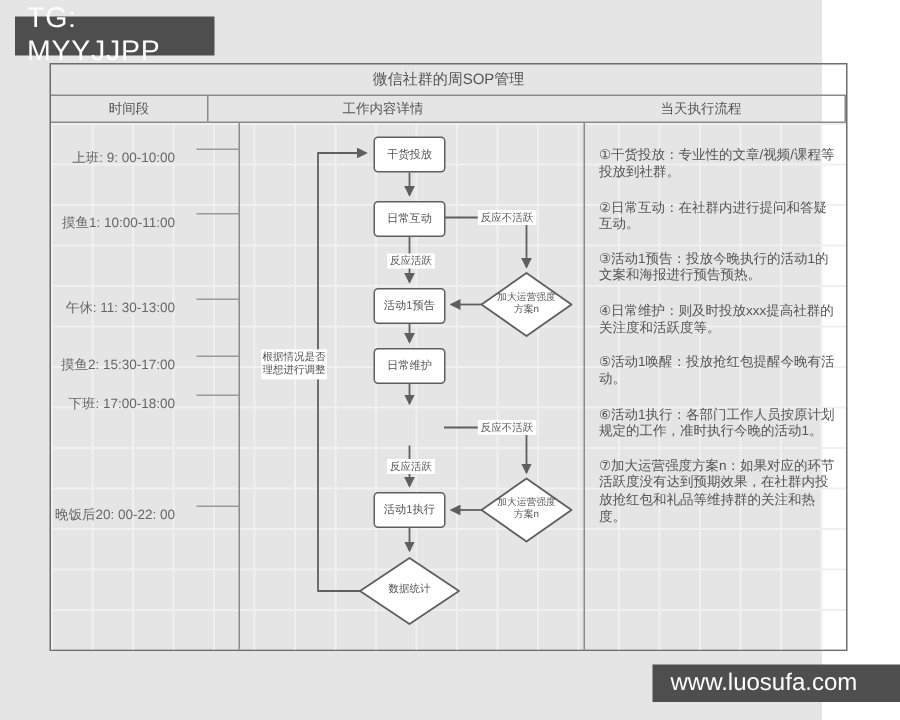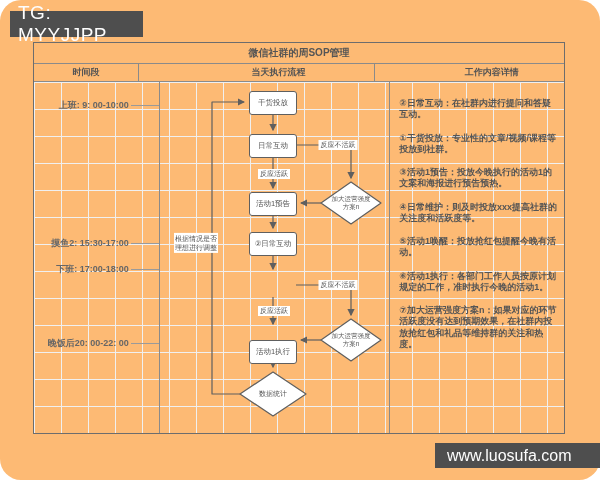--- a/index.html
+++ b/index.html
@@ -1,41 +1,41 @@
 <!DOCTYPE html>
 <html><head>
 <meta charset="utf-8">
 <style>
   html,body{margin:0;padding:0;background:#fff;width:600px;height:480px;overflow:hidden;
     font-family:"Liberation Sans","DejaVu Sans",sans-serif;}
-  .stage{position:relative;width:600px;height:480px;background:#fdba74;border-radius:21px;}
+  .stage{position:relative;width:548px;height:480px;background:#e5e5e5;}
 
   
   .badge{position:absolute;background:#4e4e4e;color:#fdfdfd;display:flex;align-items:center;}
   .badge-top{left:10px;top:11px;width:125px;height:26px;font-size:19px;padding-left:8px;letter-spacing:.5px;}
   .badge-bottom{left:435px;top:443px;width:165px;height:25px;font-size:16px;padding-left:12px;}
 
   
-  .sop-table{position:absolute;left:33px;top:42px;width:532px;height:392px;border:1.5px solid #6d6d6d;box-sizing:border-box;font-weight:bold;}
+  .sop-table{position:absolute;left:33px;top:42px;width:532px;height:392px;border:1.5px solid #6d6d6d;box-sizing:border-box;}
   .t-title{height:20px;border-bottom:1px solid #8a8a8a;display:flex;align-items:center;justify-content:center;
     font-size:10px;color:#555;}
   .t-head{height:17px;border-bottom:1px solid #8a8a8a;display:flex;font-size:9px;color:#555;gap:44px;}
   .t-head .hc{display:flex;align-items:center;justify-content:center;box-sizing:border-box;}
   .hc1{width:126px;border-right:1px solid #8a8a8a;}
   .hc2{width:231px;border-right:1px solid #8a8a8a;}
   .hc3{width:174px;}
   .t-body{position:relative;height:351px;display:flex;
     background-image:linear-gradient(#f0f0f0 1px,transparent 1px),linear-gradient(90deg,#f0f0f0 1px,transparent 1px);
     background-size:27px 27px;}
   .bc1{width:126px;border-right:1px solid #8a8a8a;box-sizing:border-box;position:relative;}
   .bc2{width:231px;border-right:1px solid #8a8a8a;box-sizing:border-box;position:relative;}
   .bc3{width:174px;box-sizing:border-box;padding:16px 7px 0 9px;}
 
   
-  .time-row{position:absolute;left:0;right:0;height:12px;display:flex;align-items:center;justify-content:flex-end;}
+  .time-row{position:absolute;left:0;right:0;height:12px;display:flex;align-items:flex-start;justify-content:flex-end;gap:12px;}
   .time-label{font-size:9px;color:#666;white-space:nowrap;}
   .leader{width:28px;height:0;border-top:1px solid #9a9a9a;margin-left:2px;}
 
   
   svg.flow{position:absolute;left:0;top:0;width:600px;height:480px;pointer-events:none;}
   .fbox{position:absolute;width:48px;height:24px;left:249px;background:#fff;border:1.2px solid #5f5f5f;
     border-radius:3px;display:flex;align-items:center;justify-content:center;font-size:7.5px;color:#555;
     box-sizing:border-box;z-index:3;}
   .flabel{position:absolute;transform:translate(-50%,-50%);background:#fff;font-size:7px;color:#555;
     white-space:nowrap;padding:0 2px;z-index:3;}
@@ -51,46 +51,54 @@
 <body>
 
 <div class="stage">
 
   <div class="badge badge-top">TG: MYYJJPP</div>
 
   <div class="sop-table">
     <div class="t-title">微信社群的周SOP管理</div>
     <div class="t-head">
       <div class="hc hc1">时间段</div>
+      <div class="hc hc3">工作内容详情</div>
       <div class="hc hc2">当天执行流程</div>
-      <div class="hc hc3">工作内容详情</div>
     </div>
     <div class="t-body">
       <div class="bc1">
         <div class="time-row" style="top:17px">
             <span class="time-label">上班: 9: 00-10:00</span>
+            <span class="leader"></span>
+          </div>
+        <div class="time-row" style="top:60px">
+            <span class="time-label">摸鱼1: 10:00-11:00</span>
+            <span class="leader"></span>
+          </div>
+        <div class="time-row" style="top:117px">
+            <span class="time-label">午休: 11: 30-13:00</span>
             <span class="leader"></span>
           </div>
         <div class="time-row" style="top:155px">
             <span class="time-label">摸鱼2: 15:30-17:00</span>
             <span class="leader"></span>
           </div>
         <div class="time-row" style="top:181px">
             <span class="time-label">下班: 17:00-18:00</span>
             <span class="leader"></span>
           </div>
         <div class="time-row" style="top:255px">
             <span class="time-label">晚饭后20: 00-22: 00</span>
             <span class="leader"></span>
           </div>
       </div>
       <div class="bc2"></div>
       <div class="bc3">
+        <p class="detail-p">①干货投放：专业性的文章/视频/课程等投放到社群。</p>
         <p class="detail-p">②日常互动：在社群内进行提问和答疑互动。</p>
-        <p class="detail-p">①干货投放：专业性的文章/视频/课程等投放到社群。</p>
         <p class="detail-p">③活动1预告：投放今晚执行的活动1的文案和海报进行预告预热。</p>
         <p class="detail-p">④日常维护：则及时投放xxx提高社群的关注度和活跃度等。</p>
         <p class="detail-p">⑤活动1唤醒：投放抢红包提醒今晚有活动。</p>
         <p class="detail-p">⑥活动1执行：各部门工作人员按原计划规定的工作，准时执行今晚的活动1。</p>
         <p class="detail-p">⑦加大运营强度方案n：如果对应的环节活跃度没有达到预期效果，在社群内投放抢红包和礼品等维持群的关注和热度。</p>
       </div>
     </div>
   </div>
 
   <svg class="flow" viewBox="0 0 600 480">
@@ -119,22 +127,22 @@
     <g stroke="#5f5f5f" stroke-width="1.2" fill="#ffffff" stroke-linejoin="round">
       <polygon points="351,182 381,203 351,224 321,203"></polygon>
       <polygon points="351,319 381,340 351,361 321,340"></polygon>
       <polygon points="273,372 306,394 273,416 240,394"></polygon>
     </g>
   </svg>
 
   <div class="fbox" style="top:91px">干货投放</div>
   <div class="fbox" style="top:134px">日常互动</div>
   <div class="fbox" style="top:192px">活动1预告</div>
-  <div class="fbox" style="top:232px">②日常互动</div>
-  <div class="fbox" style="top:340px">活动1执行</div>
+  <div class="fbox" style="top:232px">日常维护</div>
+  <div class="fbox" style="top:328px">活动1执行</div>
 
   <div class="dlabel" style="left:351px;top:203px">
     <div>加大运营强度</div>
     <div>方案n</div>
   </div>
   <div class="dlabel" style="left:351px;top:340px">
     <div>加大运营强度</div>
     <div>方案n</div>
   </div>
   <div class="dlabel" style="left:273px;top:394px;font-size:7px">数据统计</div>

